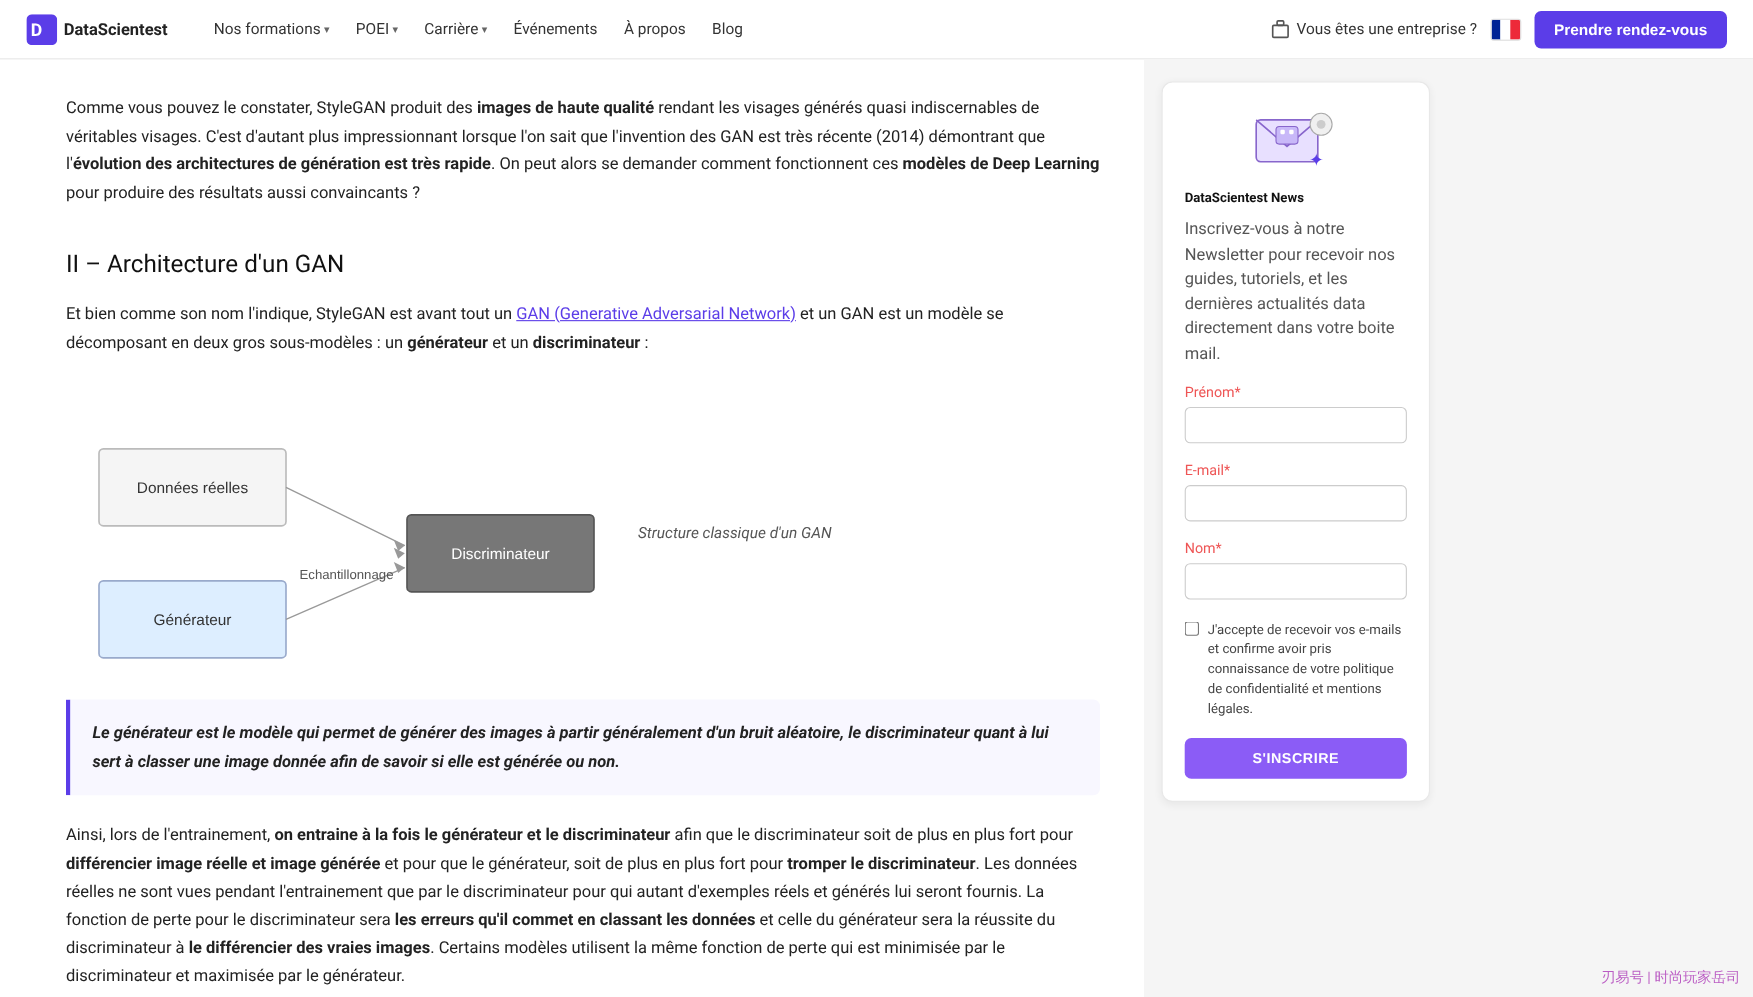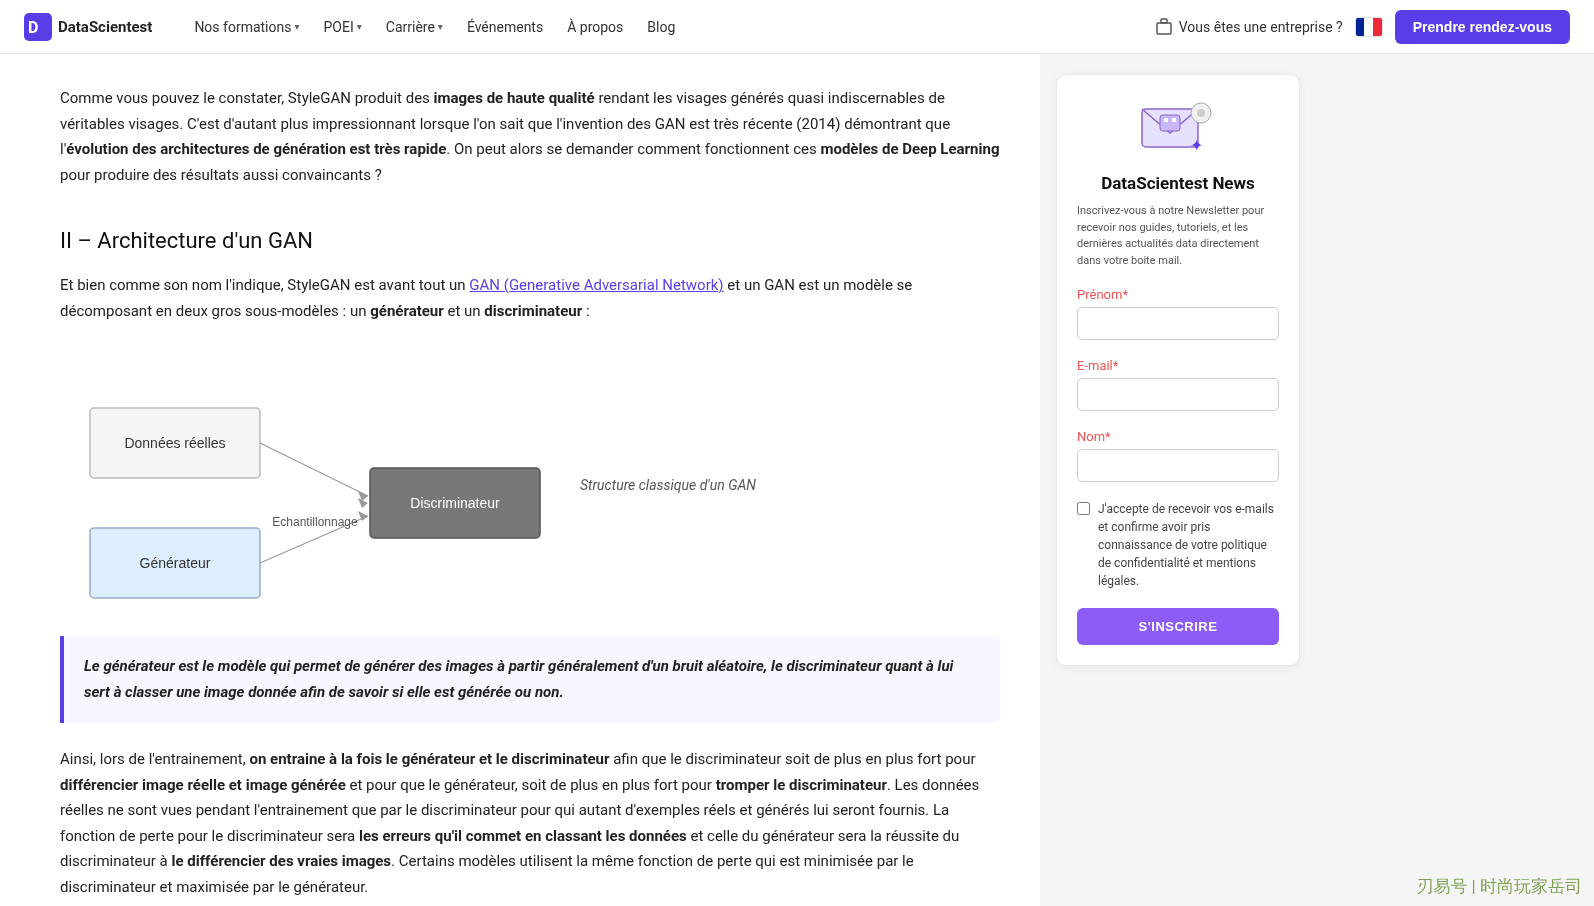--- a/index.html
+++ b/index.html
@@ -59,22 +59,22 @@
       font-size: 15px; line-height: 1.7; font-weight: 700; font-style: italic;
     }
 
     
     .sidebar-card {
       background: #fff; border: 1px solid #e8e8e8; border-radius: 10px;
       padding: 20px; box-shadow: 0 2px 8px rgba(0,0,0,0.06);
     }
     .sidebar-icon-row { display: flex; justify-content: center; margin-bottom: 14px; }
     .newsletter-icon { width: 80px; height: 64px; }
-    .sidebar-title { font-size: 17px; font-weight: 700; color: #111; margin-bottom: 10px; text-align: center; }
-    .sidebar-subtitle { font-size: 11px; color: #555; line-height: 1.5; margin-bottom: 18px; text-align: left; }
+    .sidebar-title { font-size: 12px; font-weight: 700; color: #111; margin-bottom: 10px; text-align: left; }
+    .sidebar-subtitle { font-size: 15px; color: #555; line-height: 1.5; margin-bottom: 18px; text-align: left; }
 
     .form-label { font-size: 13px; color: #333; margin-bottom: 5px; display: block; }
     .form-label span { color: #e55; }
     .form-input {
       width: 100%; border: 1px solid #ccc; border-radius: 5px;
       padding: 8px 10px; font-size: 13px; color: #333; outline: none;
       margin-bottom: 14px;
     }
     .form-group { margin-bottom: 4px; }
 
@@ -84,21 +84,21 @@
 
     .btn-subscribe {
       background: #8b5cf6; color: #fff; border: none; border-radius: 6px;
       padding: 11px 20px; font-size: 13px; font-weight: 700; cursor: pointer;
       letter-spacing: 0.5px; width: 100%;
     }
 
     
     .watermark {
       position: fixed; bottom: 8px; right: 12px;
-      font-size: 17px; color: #4d7c0f; opacity: 0.7; pointer-events: none; margin-top: 39px;
+      font-size: 13px; color: #a21caf; opacity: 0.7; pointer-events: none; margin-top: 39px;
     }
   </style>
 </head>
 <body>
 
 <nav>
   <a class="nav-logo" href="#">
     <svg class="nav-logo-icon" viewBox="0 0 28 28" fill="none" xmlns="http://www.w3.org/2000/svg">
       <rect width="28" height="28" rx="5" fill="#5b3de8"></rect>
       <text x="4" y="20" font-size="16" fill="#fff" font-weight="bold">D</text>

